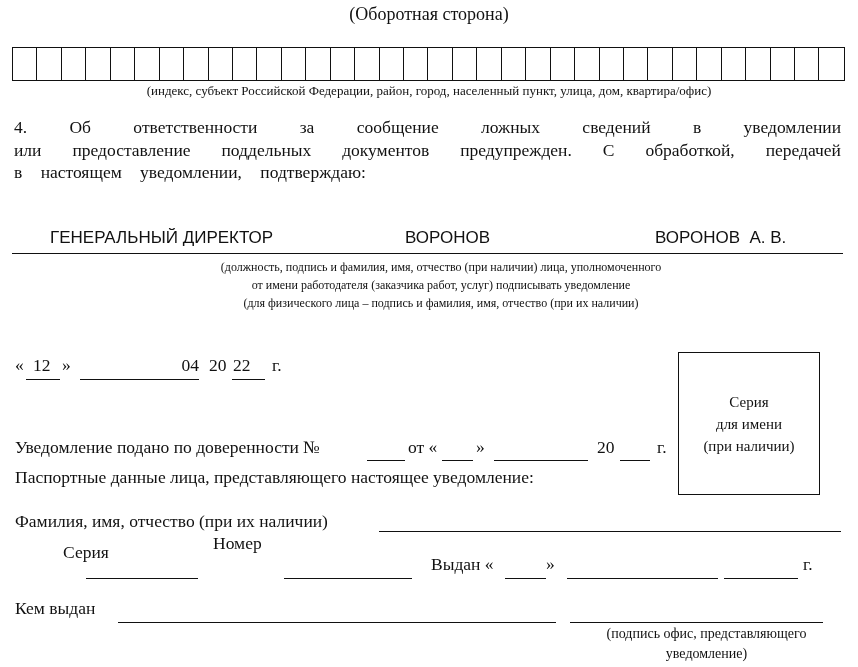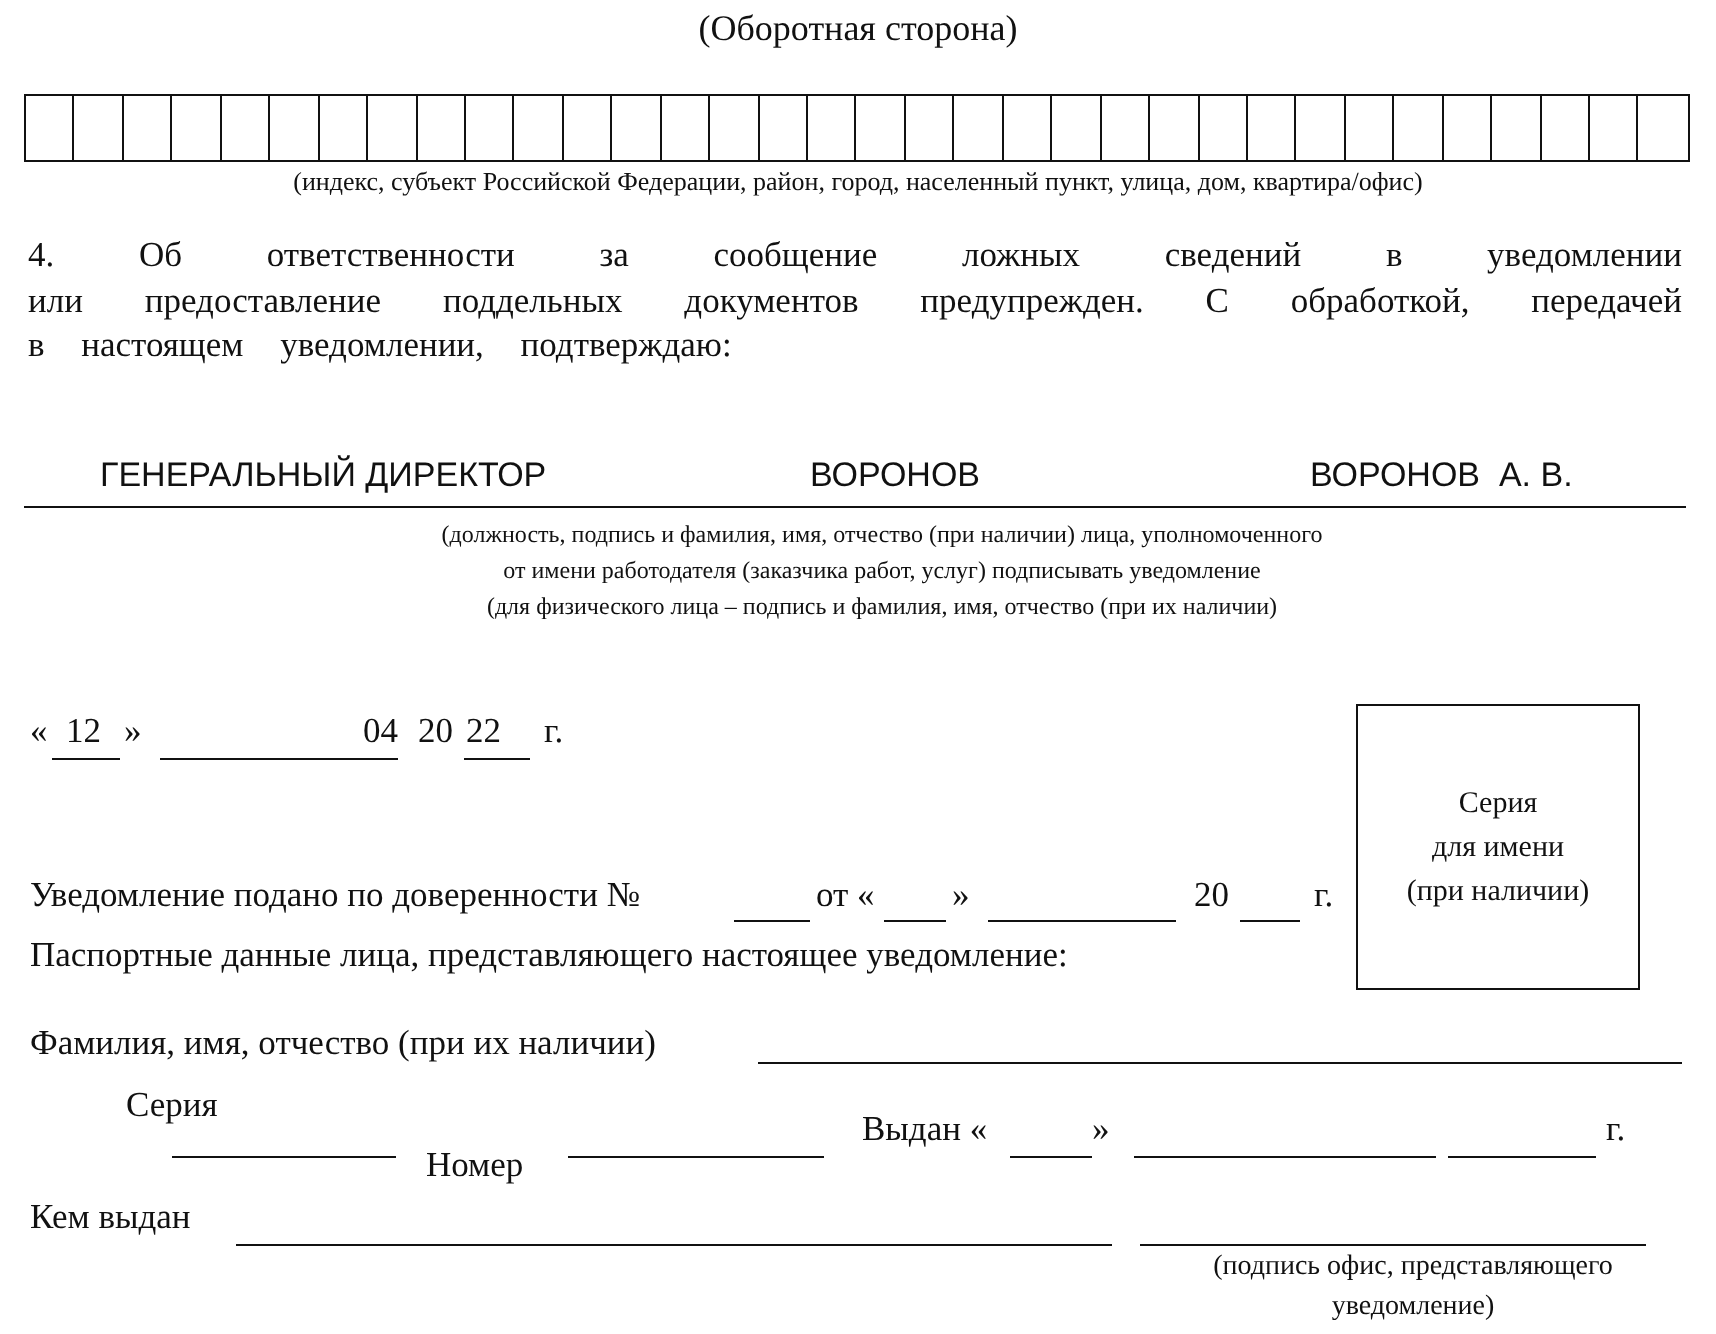--- a/index.html
+++ b/index.html
@@ -113,21 +113,21 @@
 <div class="uline" style="left:620px; width:30px; top:460px;"></div>
 <div class="abs row" style="left:657px; top:437px;">г.</div>
 
 <div class="abs row" style="left:15px; top:467px;">Паспортные данные лица, представляющего настоящее уведомление:</div>
 
 <div class="abs row" style="left:15px; top:511px;">Фамилия, имя, отчество (при их наличии)</div>
 <div class="uline" style="left:379px; width:462px; top:531px;"></div>
 
 <div class="abs row" style="left:15px; top:542px;margin-left:48px;">Серия</div>
 <div class="uline" style="left:86px; width:112px; top:578px;"></div>
-<div class="abs row" style="left:213px; top:572px;">Номер</div>
+<div class="abs row" style="left:213px; top:533px;">Номер</div>
 <div class="uline" style="left:284px; width:128px; top:578px;"></div>
 <div class="abs row" style="left:431px; top:554px;">Выдан «</div>
 <div class="uline" style="left:505px; width:41px; top:578px;"></div>
 <div class="abs row" style="left:546px; top:554px;">»</div>
 <div class="uline" style="left:567px; width:151px; top:578px;"></div>
 <div class="uline" style="left:724px; width:74px; top:578px;"></div>
 <div class="abs row" style="left:803px; top:554px;">г.</div>
 
 <div class="abs row" style="left:15px; top:598px;">Кем выдан</div>
 <div class="uline" style="left:118px; width:438px; top:622px;"></div>

